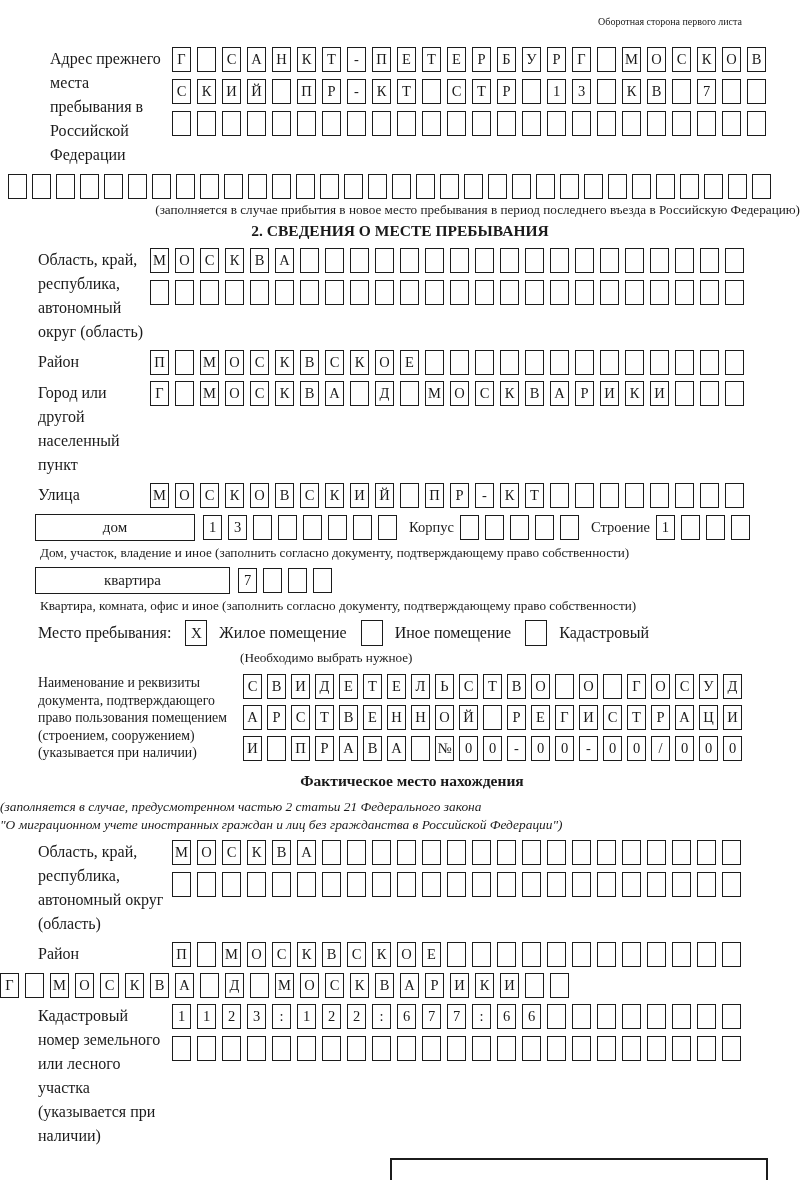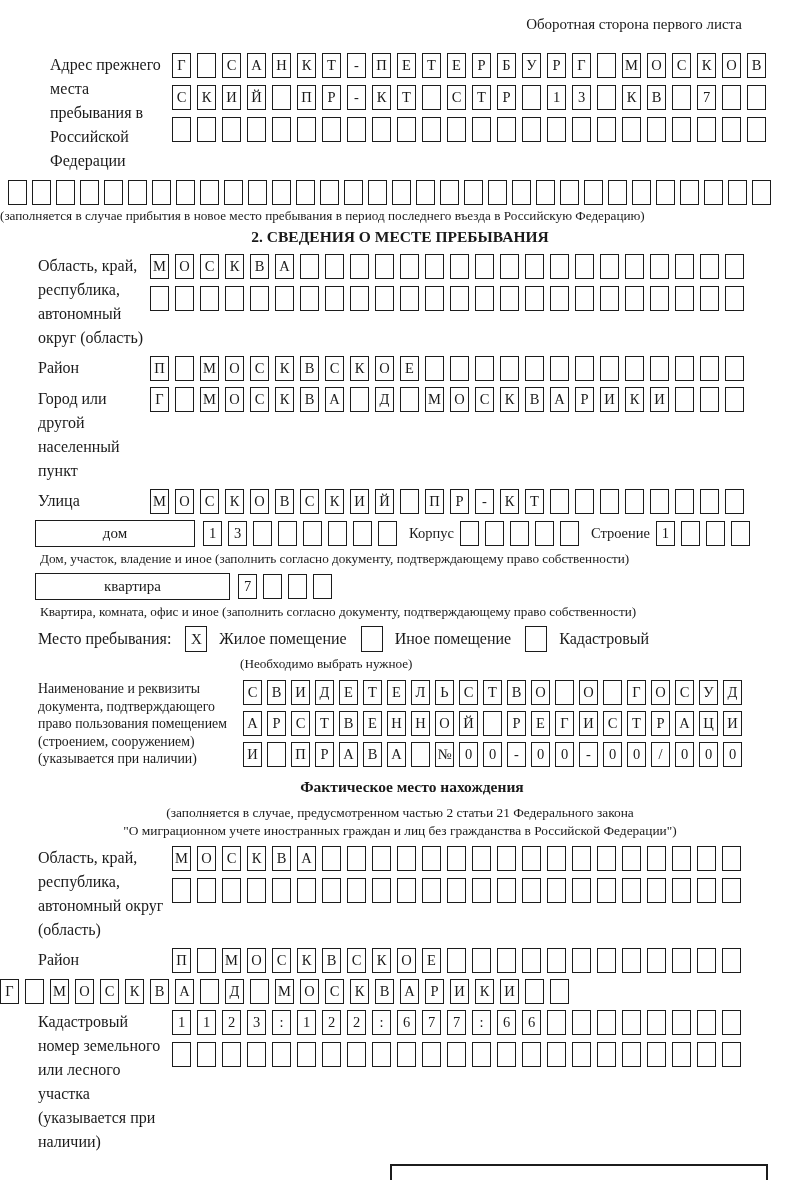--- a/index.html
+++ b/index.html
@@ -2,36 +2,36 @@
 <html><head>
 <meta charset="utf-8">
 <style>
   * { margin:0; padding:0; box-sizing:border-box; }
   html,body { background:#ffffff; }
   body {
     width:800px; min-height:1180px; margin:0 auto;
     font-family:"Liberation Serif", serif;
     color:#1a1a1a; padding-top:16px; position:relative;
   }
-  .header-note { text-align:right; padding-right:58px; font-size:15px; }
+  .header-note { text-align:right; padding-right:58px; font-size:10px; }
 
   .frow { display:flex; align-items:flex-start; margin-bottom:6px; }
   .label { font-size:16px; line-height:24px; flex:0 0 auto; }
 
   .cellrow { display:flex; gap:6px; }
   .cellrow.tight { gap:5px; }
   .grid-col { display:flex; flex-direction:column; gap:7px; }
   .cell {
     width:19px; height:25px; flex:0 0 auto;
     border:1.6px solid #1c1c1c;
     display:flex; align-items:center; justify-content:center;
     font-size:14.5px; line-height:1;
   }
   .caption { font-size:13.2px; line-height:17px; }
-  .caption.center { text-align:left; }
+  .caption.center { text-align:right; }
   .sec-title { text-align:center; font-weight:bold; font-size:15.5px; margin:4px 0 8px 0; }
 
   
   .b1-label { margin-left:50px; width:122px; }
   .b1-row4 { margin-left:8px; margin-top:7px; margin-bottom:2px; }
 
   
   .b2-label { margin-left:38px; width:112px; padding-right:4px; }
 
   .house-row { display:flex; align-items:center; margin-left:35px; margin-bottom:3px; gap:0; }
@@ -48,21 +48,21 @@
   .stay-row { display:flex; align-items:center; margin-left:38px; margin-bottom:3px; gap:14px; }
   .stay-option { display:flex; align-items:center; gap:12px; }
   .checkbox {
     width:22px; height:26px; border:1.6px solid #1c1c1c;
     display:flex; align-items:center; justify-content:center; font-size:15px;
   }
   .stay-note { margin-left:240px; margin-bottom:8px; }
 
   .doc-label { margin-left:38px; width:205px; font-size:13.8px; line-height:17.5px; padding-right:8px; }
 
-  .actual-sub { text-align:center; font-size:13.4px; line-height:18px; }
+  .actual-sub { font-size:13.4px; line-height:18px;font-style:italic; }
   .a-label { margin-left:38px; width:134px; padding-right:6px; }
 
   .confirm-box {
     margin-left:390px; margin-top:10px;
     width:378px; height:172px;
     border:2px solid #1c1c1c;
   }
   .mb2 { margin-bottom:2px; }
 </style>
 </head>

